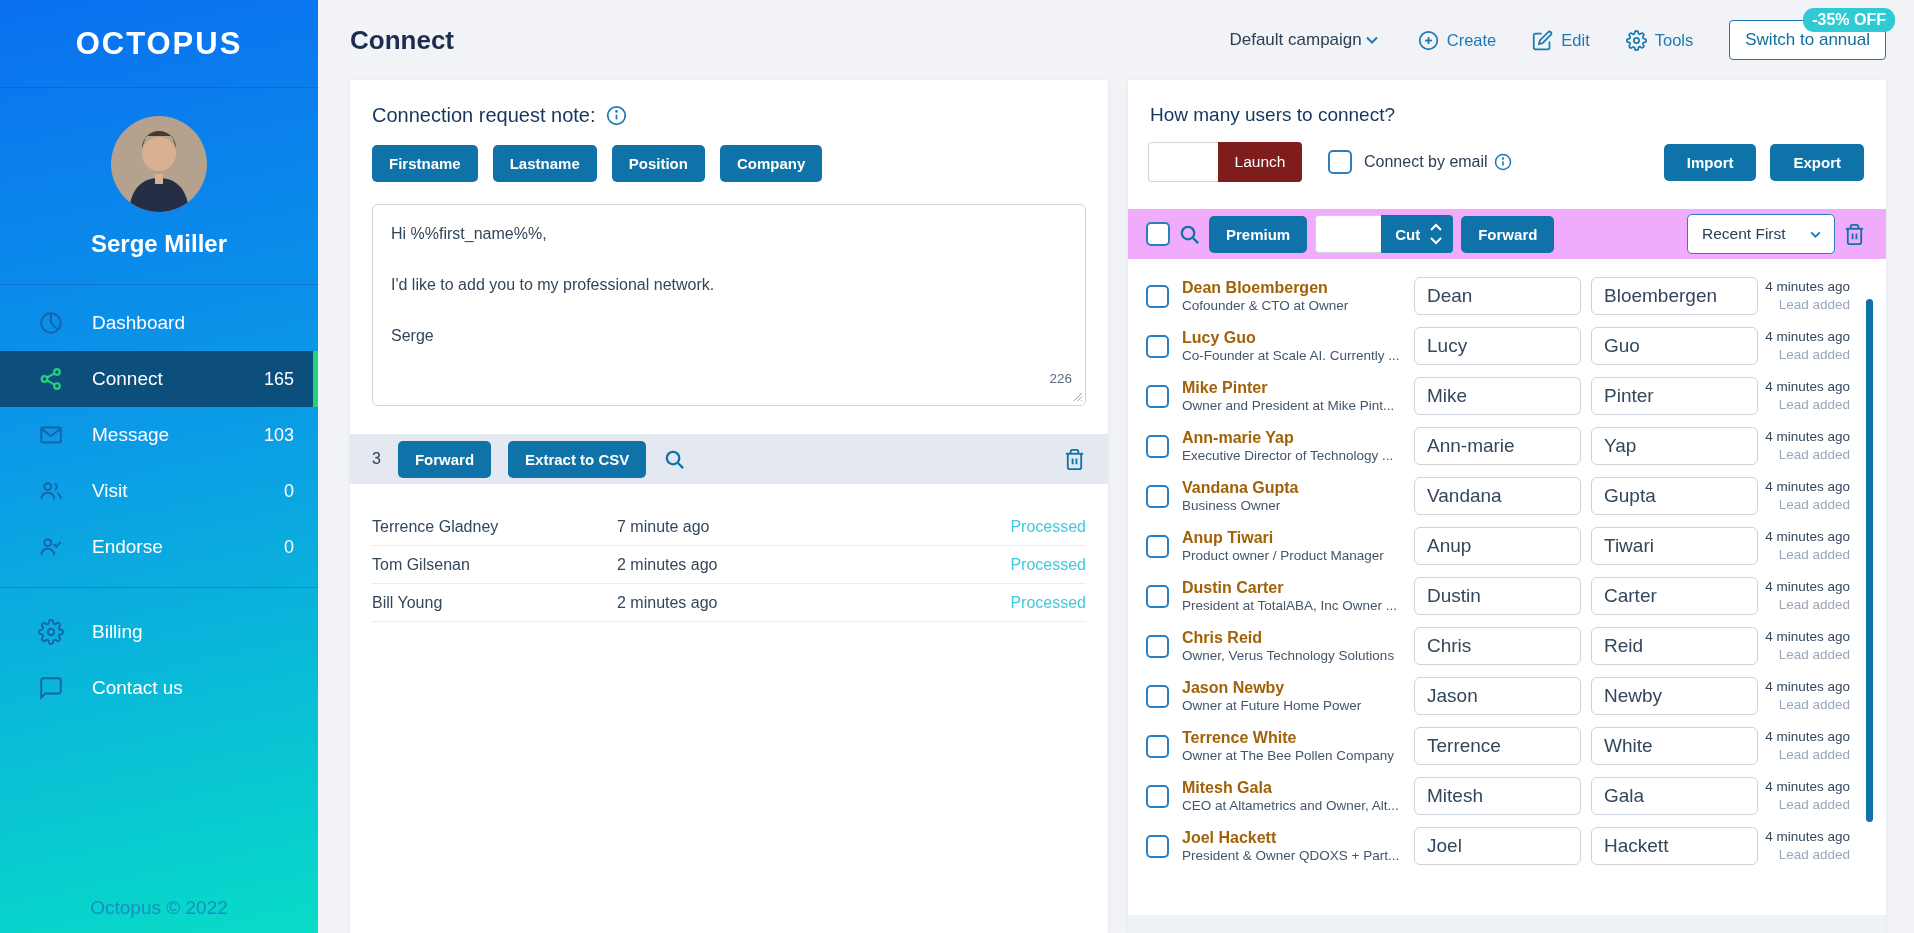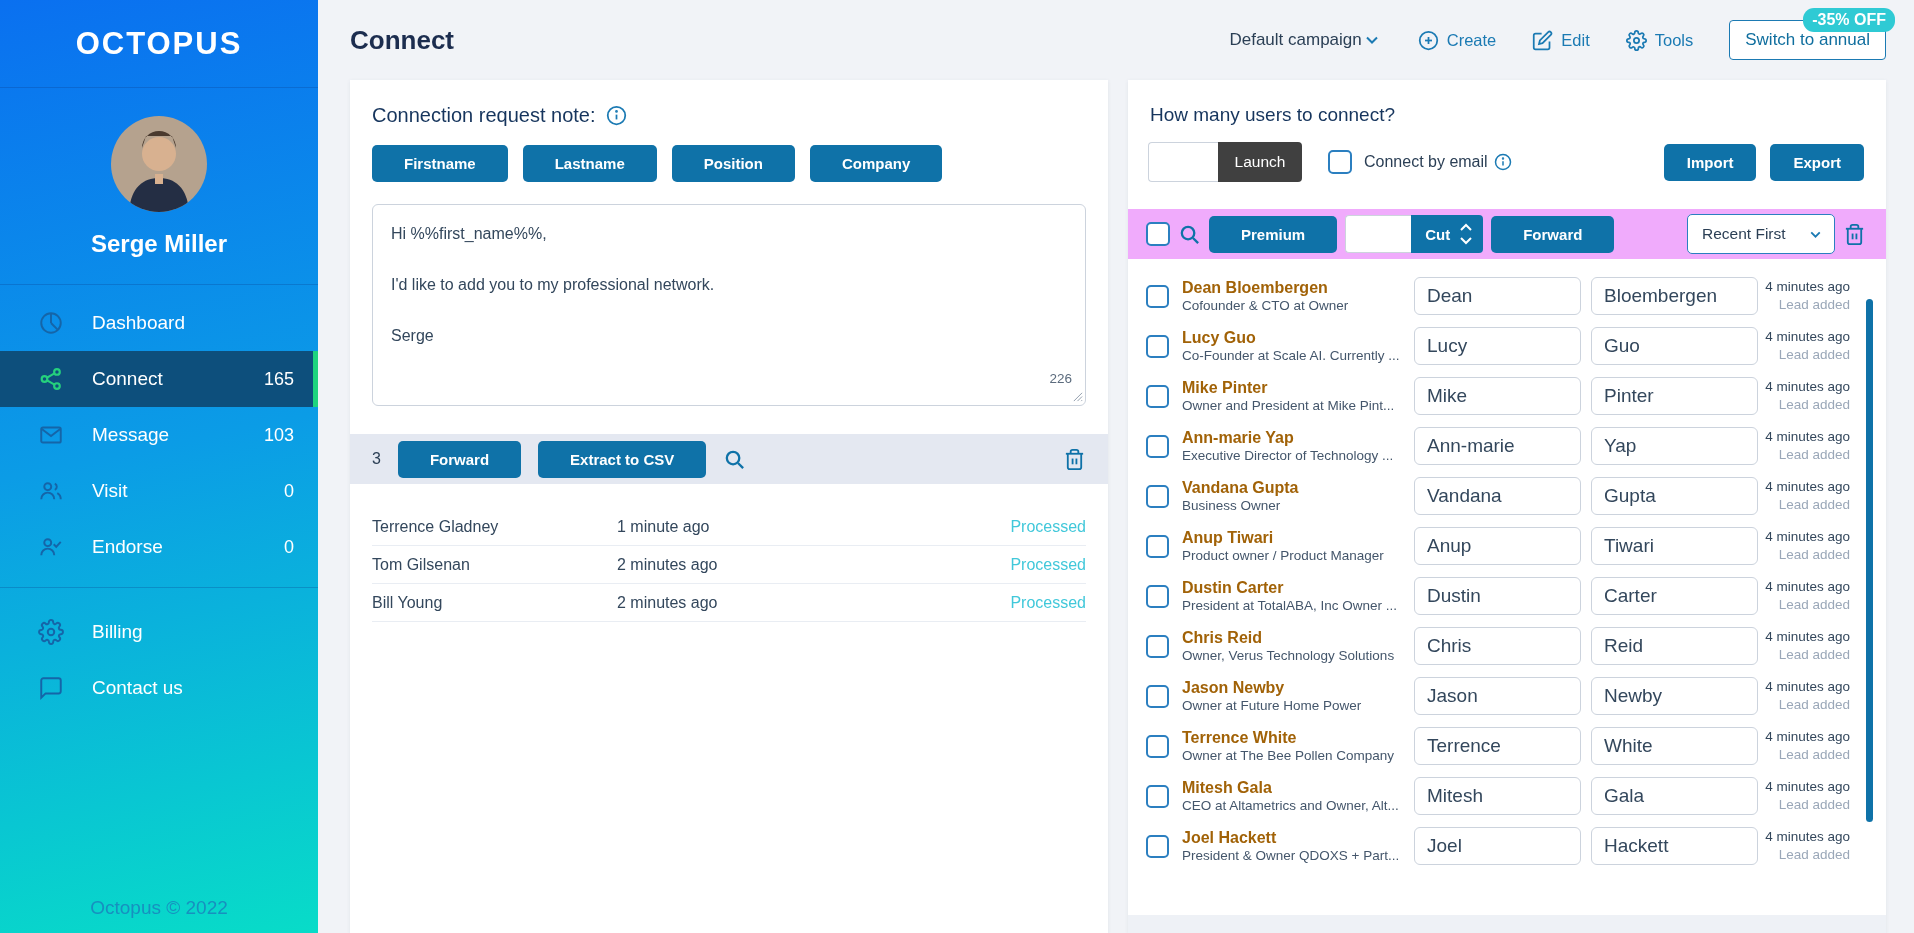--- a/index.html
+++ b/index.html
@@ -49,21 +49,21 @@
   .card { position:absolute; top:80px; bottom:0; background:#fff; box-shadow:0 1px 4px rgba(40,60,90,.08); }
   .card-left  { left:32px;  width:758px; }
   .card-right { left:810px; width:758px; }
 
   
   .panel-head { display:flex; align-items:center; gap:10px; padding:24px 22px 0 22px;
     font-size:20px; color:#16355d; }
   .info-icon { width:21px; height:21px; color:#1b7ab3; cursor:pointer; }
   .token-row { display:flex; gap:15px; padding:18px 22px 0 22px; }
   .btn { background:#0f72a8; color:#fff; border:none; border-radius:5px; font-size:15px;
-    font-weight:700; padding:10px 32px; cursor:pointer; font-family:"Liberation Sans",sans-serif; }
+    font-weight:700; padding:10px 17px; cursor:pointer; font-family:"Liberation Sans",sans-serif; }
   .ta-wrap { position:relative; margin:22px 22px 0 22px; }
   .note-ta { width:714px; height:202px; border:1px solid #ccd3dd; border-radius:6px; resize:none;
     font-family:"Liberation Sans",sans-serif; font-size:16px; color:#33475c; line-height:1.6;
     padding:16px 18px; outline:none; }
   .char-count { position:absolute; right:14px; bottom:24px; font-size:13.5px; color:#5b6b7d; }
   .resize-handle { position:absolute; right:3px; bottom:8px; width:11px; height:11px; color:#8a97a6; cursor:nwse-resize; }
   .mini-toolbar { margin-top:24px; height:50px; background:#e4e8f1; display:flex; align-items:center;
     gap:17px; padding:0 22px; }
   .sel-count { font-size:16px; color:#2b3f55; }
   .icon-btn { color:#0f72a8; background:none; border:none; cursor:pointer; padding:0; }
@@ -75,21 +75,21 @@
   .proc-time { flex:1; color:#33475c; }
   .proc-status { color:#41c8da; }
 
   
   .cp-head { padding:24px 22px 0 22px; font-size:19px; color:#16355d; }
   .cp-row { display:flex; align-items:center; padding:16px 22px 0 20px; }
   .launch-group { display:flex; }
   .count-input { width:70px; height:40px; border:1px solid #ccd3dd; border-right:none;
     border-radius:4px 0 0 4px; font-size:16px; padding:0 10px; outline:none;
     font-family:"Liberation Sans",sans-serif; }
-  .launch-btn { width:84px; height:40px; background:#404040; color:#fff; border:none;
+  .launch-btn { width:84px; height:40px; background:#7f1d1d; color:#fff; border:none;
     border-radius:0 4px 4px 0; font-size:15.5px; cursor:pointer; font-family:"Liberation Sans",sans-serif; }
   .checkbox { width:24px; height:24px; background:#fff; border:2px solid #2b7fc0; border-radius:5px;
     flex:0 0 auto; cursor:pointer; }
   .cbe-label { font-size:16px; color:#2b3f55; margin:0 6px 0 12px; }
   .cp-row .checkbox.cbe { margin-left:26px; }
   .cp-row .info-icon { width:18px; height:18px; }
   .imp-exp { margin-left:auto; display:flex; gap:14px; }
   .imp-exp .btn { padding:10px 23px; }
   .list-toolbar { margin-top:27px; height:50px; background:#f0abfc; display:flex; align-items:center;
     gap:8px; padding:0 20px 0 18px; }
@@ -310,21 +310,21 @@
             <polyline points="3 6 5 6 21 6"></polyline>
             <path d="M19 6v14a2 2 0 0 1-2 2H7a2 2 0 0 1-2-2V6m3 0V4a2 2 0 0 1 2-2h4a2 2 0 0 1 2 2v2"></path>
             <line x1="10" y1="11" x2="10" y2="17"></line>
             <line x1="14" y1="11" x2="14" y2="17"></line>
           </svg>
       </button>
     </div>
     <div class="proc-list">
       <div class="proc-row">
         <span class="proc-name">Terrence Gladney</span>
-        <span class="proc-time">1 minute ago</span>
+        <span class="proc-time">7 minute ago</span>
         <span class="proc-status">Processed</span>
       </div>
       <div class="proc-row">
         <span class="proc-name">Tom Gilsenan</span>
         <span class="proc-time">2 minutes ago</span>
         <span class="proc-status">Processed</span>
       </div>
       <div class="proc-row">
         <span class="proc-name">Bill Young</span>
         <span class="proc-time">2 minutes ago</span>

